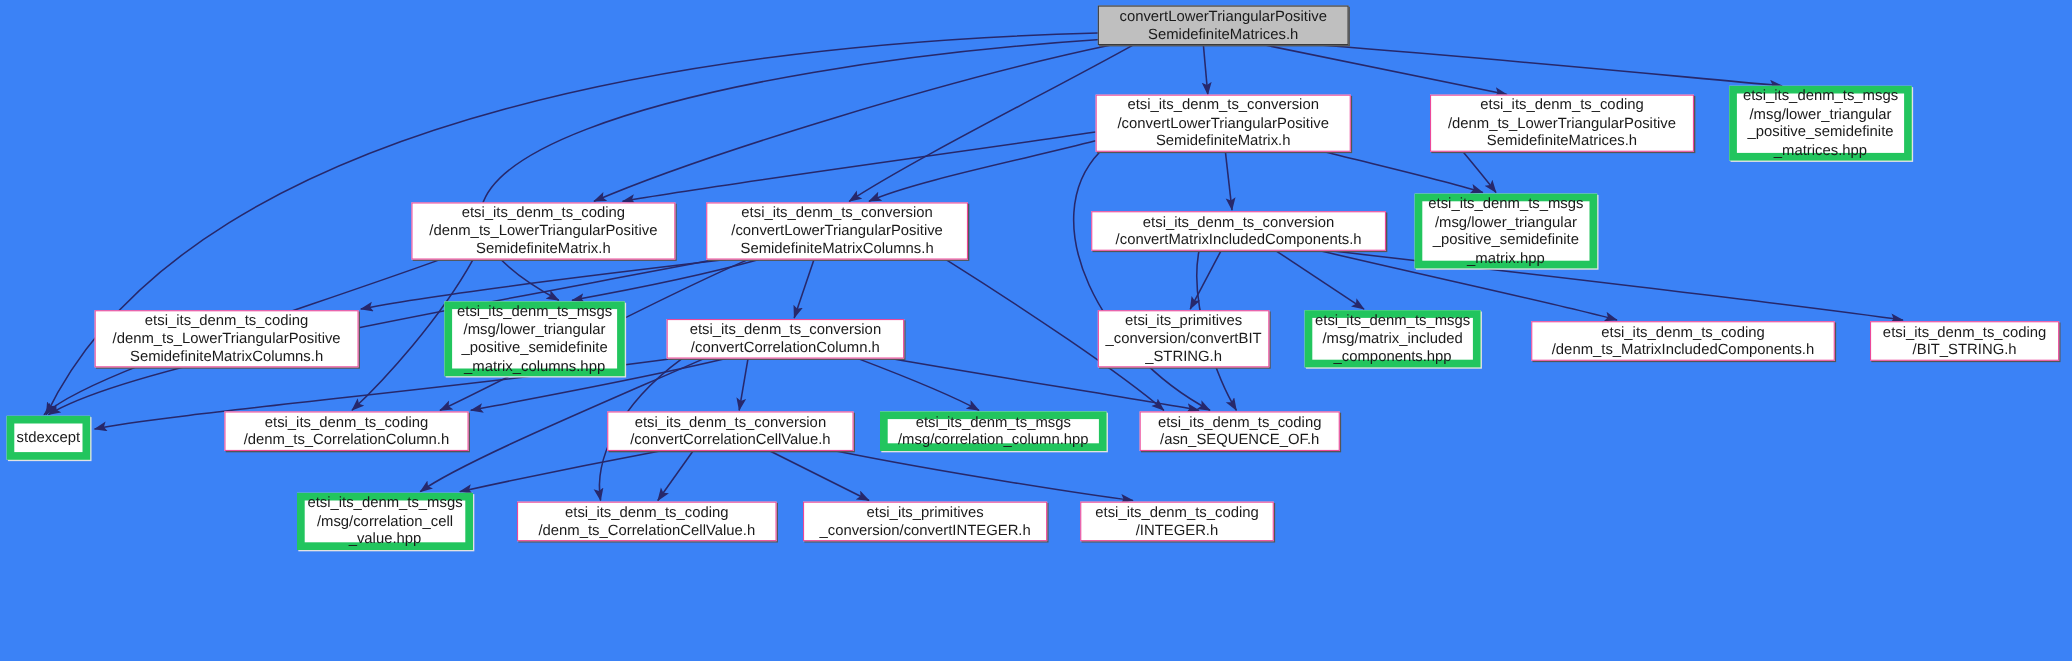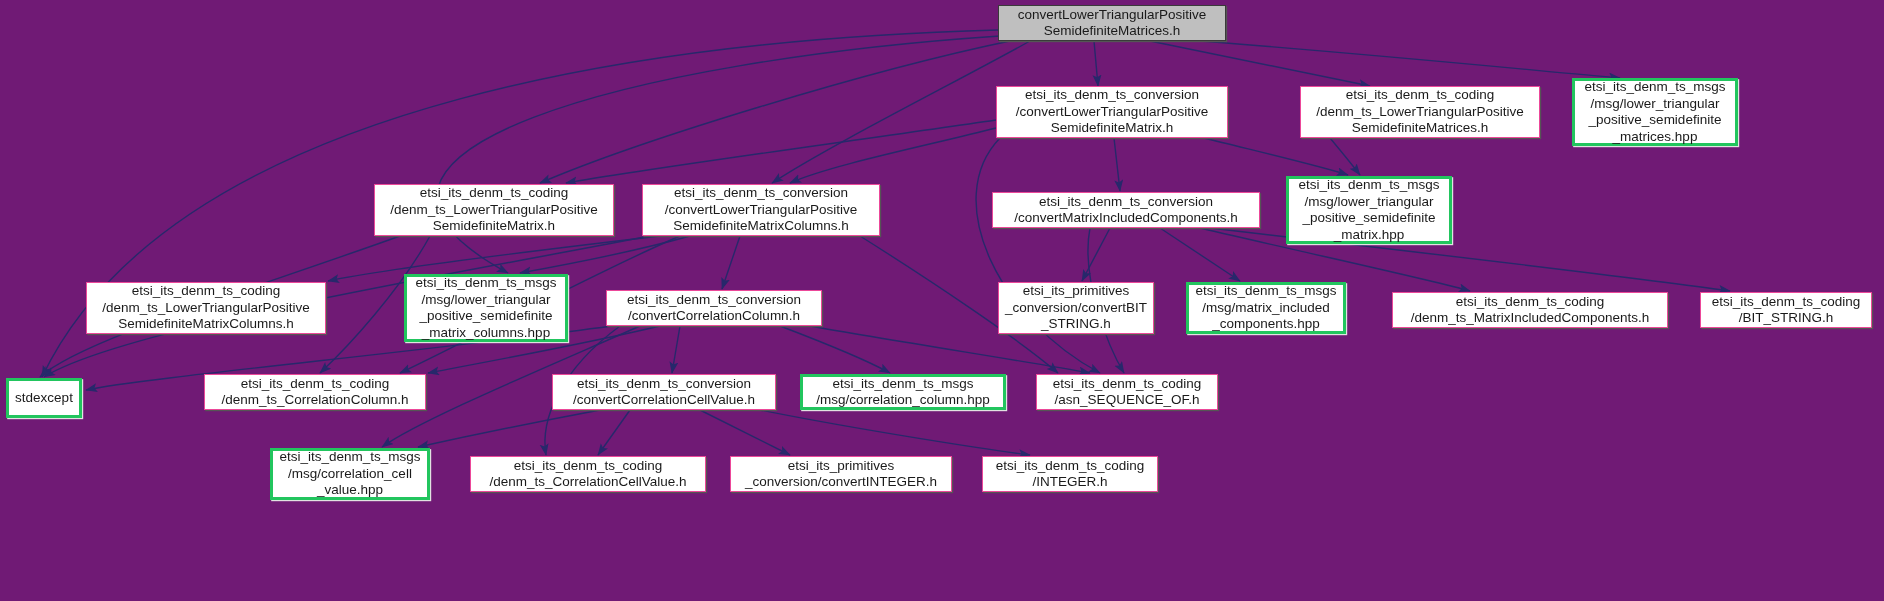--- a/index.html
+++ b/index.html
@@ -1,20 +1,20 @@
 <!DOCTYPE html>
 <html><head>
 <meta charset="utf-8">
 <style>
   html,body{margin:0;padding:0;background:#ffffff;}
   #canvas{
     position:relative;
     width:1884px;
     height:601px;
-    background:#701a75;
+    background:#3b82f6;
     font-family:"Liberation Sans","DejaVu Sans",sans-serif;
     overflow:hidden;
   }
   svg#edges{
     position:absolute;
     left:0;top:0;
     width:1884px;height:601px;
     pointer-events:none;
   }
   .node{
@@ -33,21 +33,21 @@
     letter-spacing:0px;
     z-index:3;
   }
   
   .node.solid{
     border:1px solid #ec4899;
     box-shadow:1.2px 1.2px 0 0 #555555;
   }
   
   .node.light{
-    border:3px solid #22c55e;
+    border:7px solid #22c55e;
     box-shadow:1.2px 1.2px 0 0 #e2e2e2;
   }
   
   .node.root{
     background:#bfbfbf;
     border:1px solid #3a3a3a;
     box-shadow:1.2px 1.2px 0 0 #555555;
   }
 </style>
 </head>

